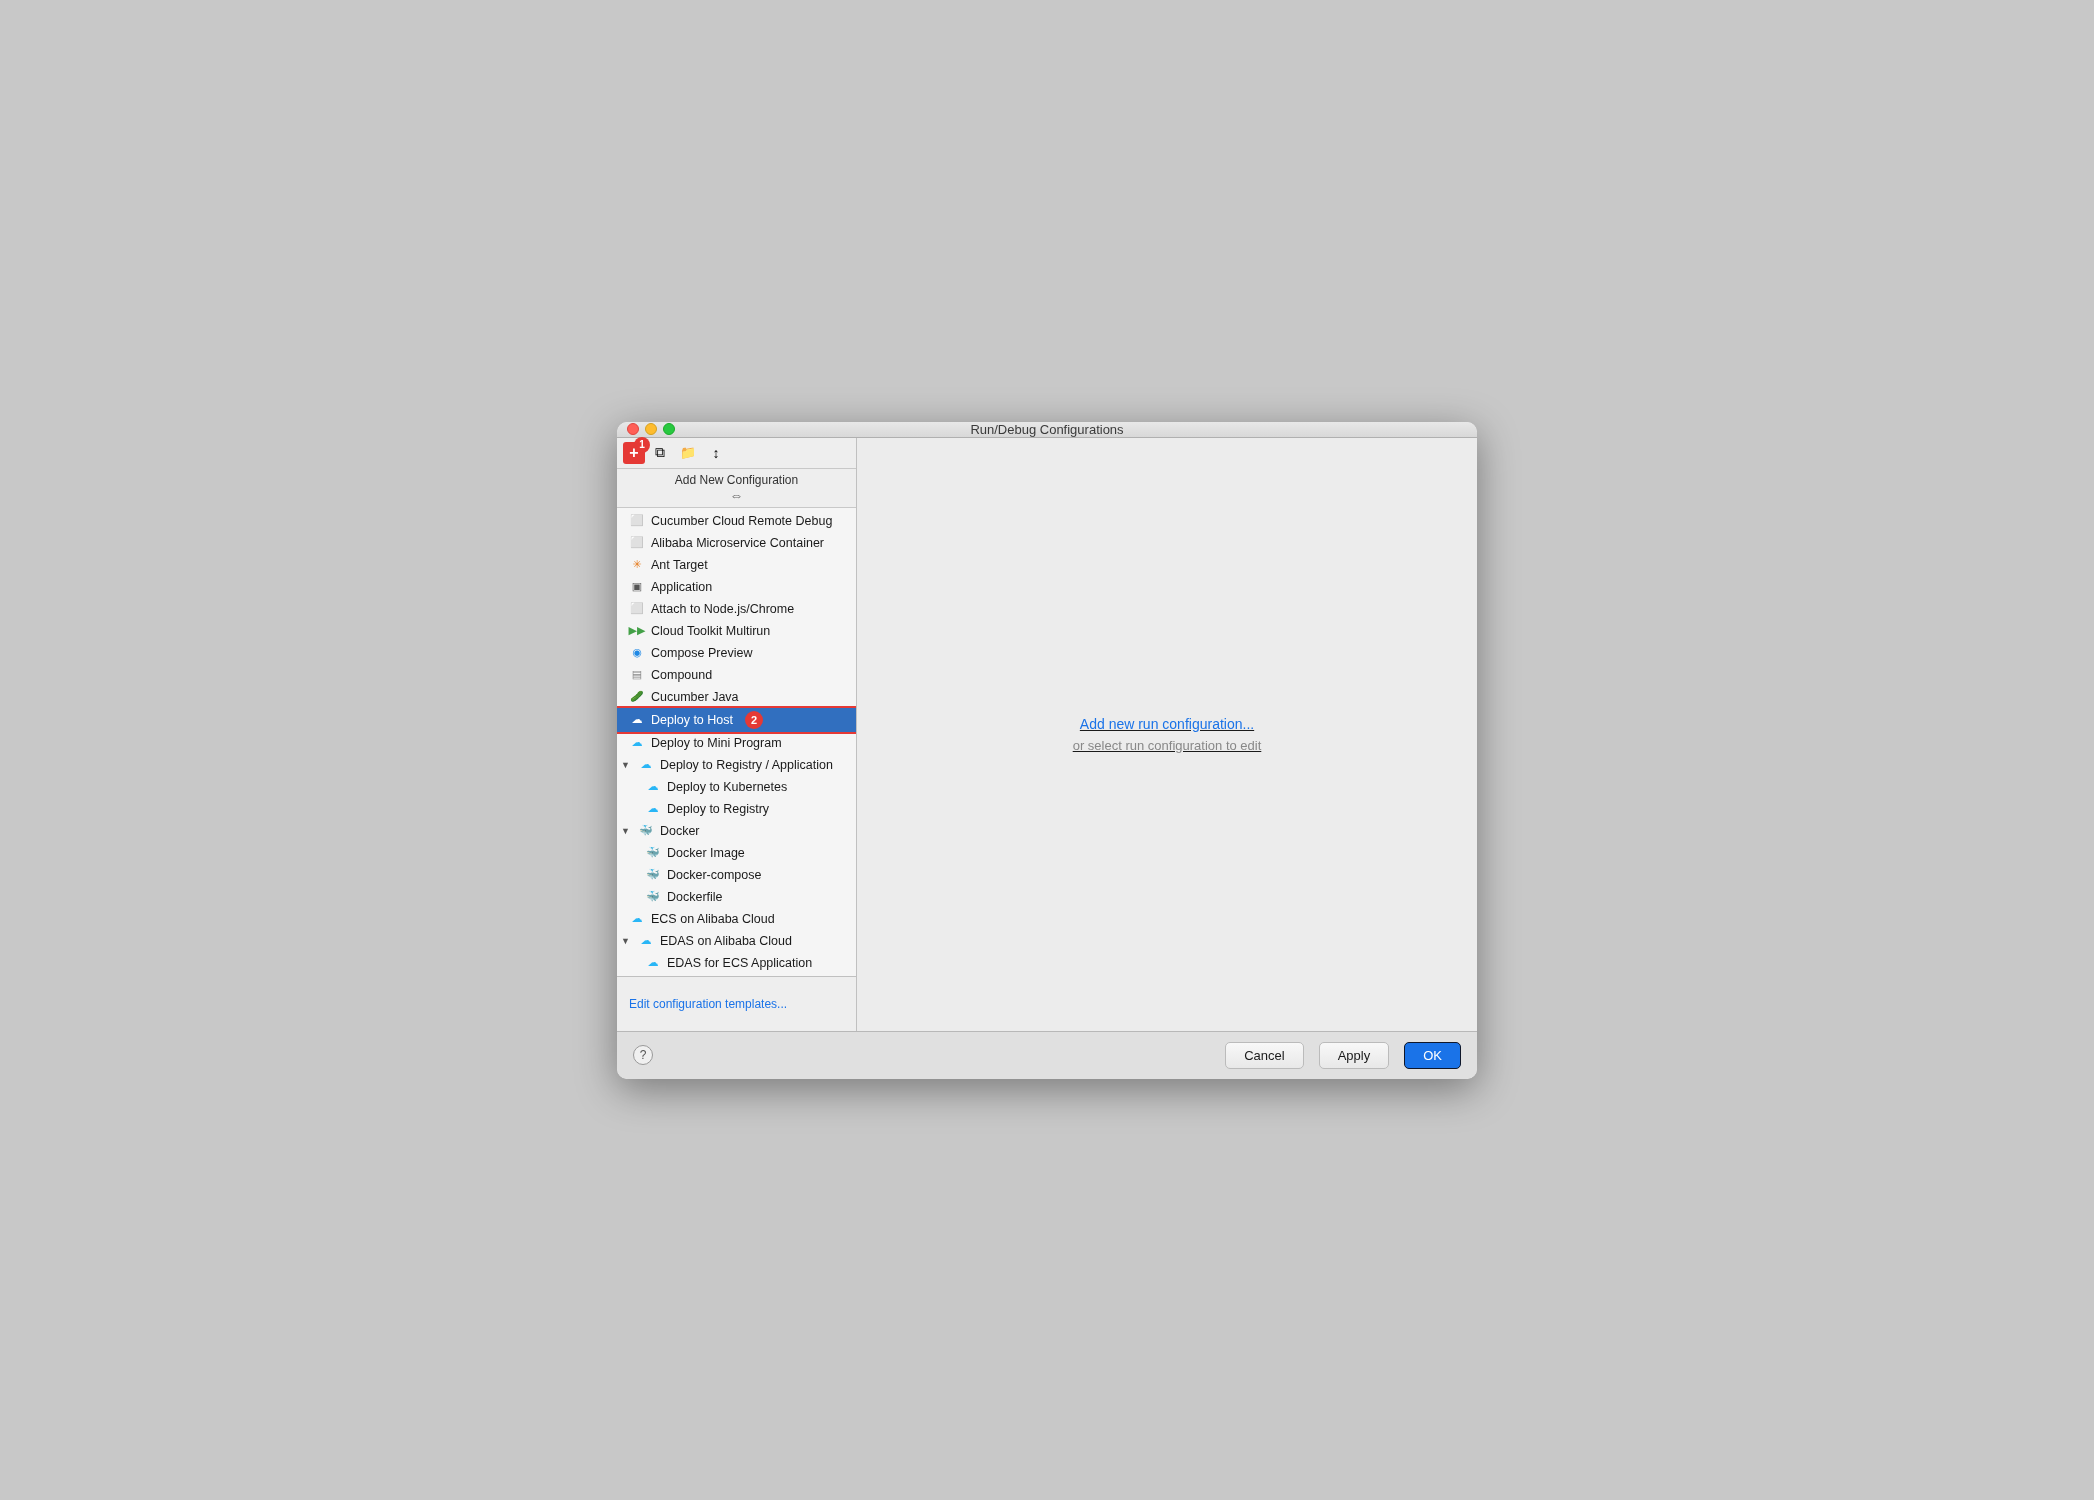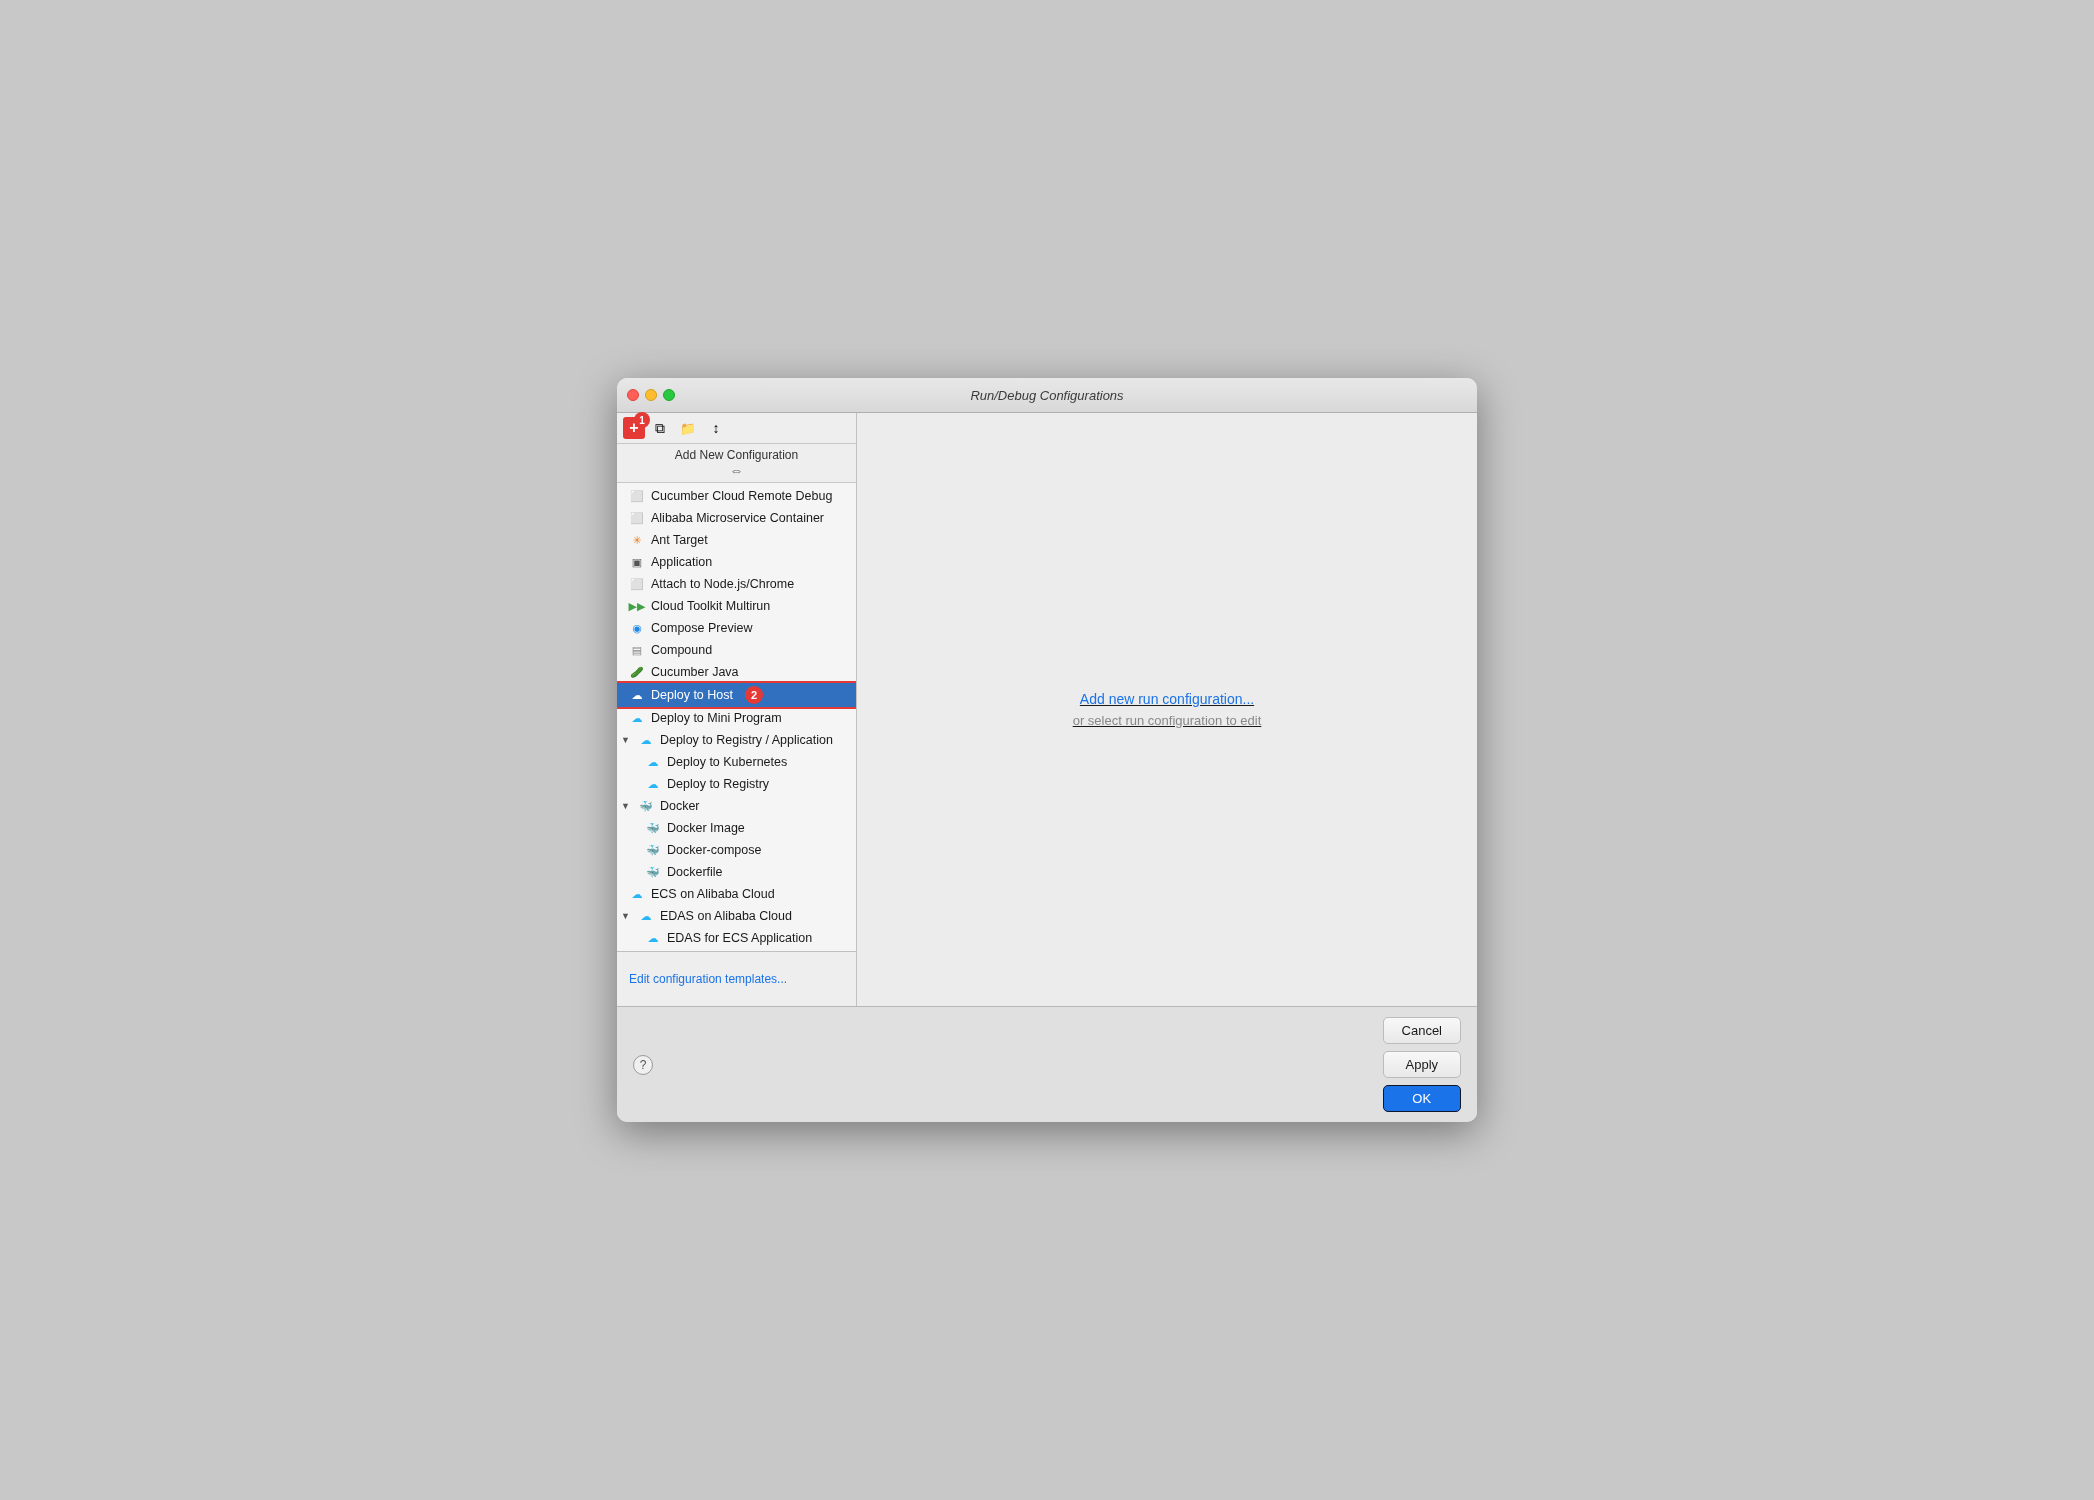--- a/index.html
+++ b/index.html
@@ -17,28 +17,27 @@
       width: 860px;
       background: #ececec;
       border-radius: 10px;
       box-shadow: 0 10px 40px rgba(0,0,0,0.4);
       overflow: hidden;
       display: flex;
       flex-direction: column;
     }
     .title-bar {
       background: linear-gradient(to bottom, #e8e8e8, #d8d8d8);
-      height: 35px;
+      height: 16px;
       display: flex;
       align-items: center;
       justify-content: center;
       position: relative;
       border-bottom: 1px solid #b0b0b0;
       border-radius: 10px 10px 0 0;
-      font-style: italic;
     }
     .traffic-lights {
       position: absolute;
       left: 10px;
       display: flex;
       gap: 6px;
     }
     .traffic-light {
       width: 12px;
       height: 12px;
@@ -217,22 +216,21 @@
       background: #f0f0f0;
       display: flex;
       align-items: center;
       justify-content: center;
       cursor: pointer;
       font-size: 12px;
       color: #555;
     }
     .footer-right {
       display: flex;
-      gap: 7px;
-      flex-direction: column;
+      gap: 15px;
     }
     .btn {
       padding: 5px 18px;
       border-radius: 5px;
       font-size: 13px;
       cursor: pointer;
       border: 1px solid #bbb;
       background: linear-gradient(to bottom, #f8f8f8, #e8e8e8);
       color: #1a1a1a;
     }

